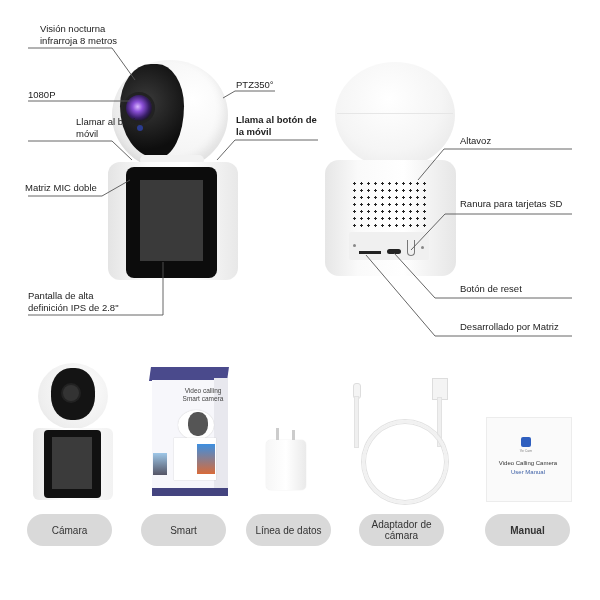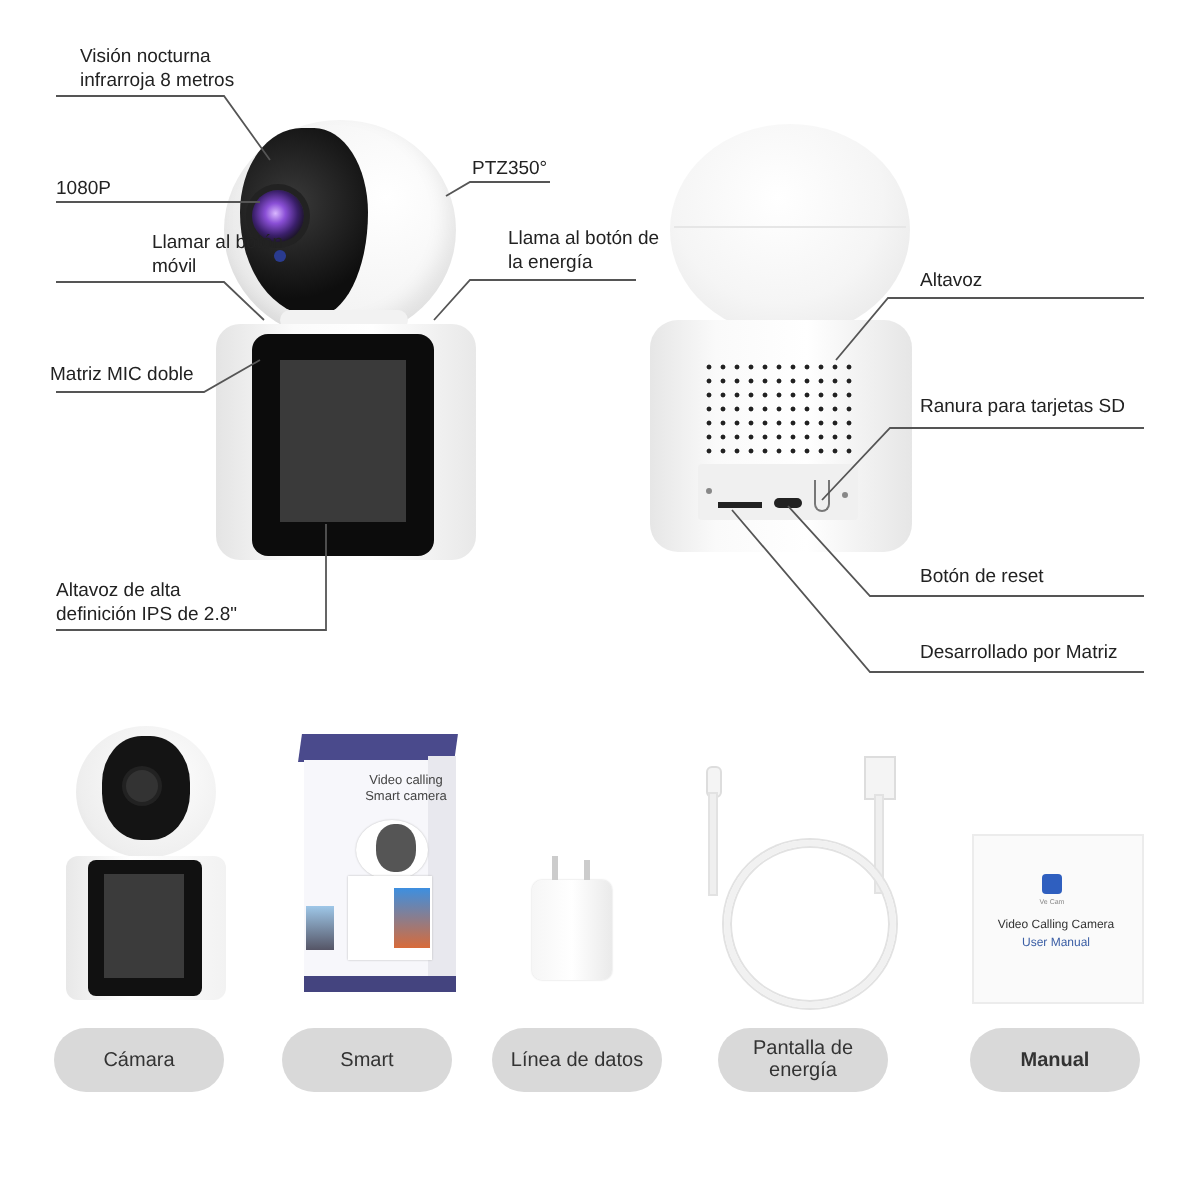--- a/index.html
+++ b/index.html
@@ -156,27 +156,27 @@
   <div>Visión nocturna</div>
   <div>infrarroja 8 metros</div>
 </div>
 <div class="lbl" style="left:28px;top:89px;">1080P</div>
 <div class="lbl" style="left:28px;top:116px;margin-left:48px;">
   <div>Llamar al botón</div>
   <div>móvil</div>
 </div>
 <div class="lbl" style="left:25px;top:182px;">Matriz MIC doble</div>
 <div class="lbl" style="left:28px;top:290px;">
-  <div>Altavoz de alta</div>
+  <div>Pantalla de alta</div>
   <div>definición IPS de 2.8"</div>
 </div>
 <div class="lbl" style="left:236px;top:79px;">PTZ350°</div>
-<div class="lbl" style="left:254px;top:114px;">
+<div class="lbl" style="left:236px;top:114px;font-weight:bold;">
   <div>Llama al botón de</div>
-  <div>la energía</div>
+  <div>la móvil</div>
 </div>
 
 <div class="lbl" style="left:460px;top:135px;">Altavoz</div>
 <div class="lbl" style="left:460px;top:198px;">Ranura para tarjetas SD</div>
 <div class="lbl" style="left:460px;top:283px;">Botón de reset</div>
 <div class="lbl" style="left:460px;top:321px;">Desarrollado por Matriz</div>
 
 <div class="abs small-cam-sphere"></div>
 <div class="abs small-cam-face"></div>
 <div class="abs small-cam-lens"></div>
@@ -210,14 +210,14 @@
 
 <div class="abs manual"></div>
 <div class="abs manual-logo"></div>
 <div class="abs manual-app">Ve Cam</div>
 <div class="abs manual-title">Video Calling Camera</div>
 <div class="abs manual-sub">User Manual</div>
 
 <div class="pill" style="left:27px;">Cámara</div>
 <div class="pill" style="left:141px;">Smart</div>
 <div class="pill" style="left:246px;">Línea de datos</div>
-<div class="pill" style="left:359px;padding:0 10px;box-sizing:border-box;">Pantalla de energía</div>
+<div class="pill" style="left:359px;padding:0 10px;box-sizing:border-box;">Adaptador de cámara</div>
 <div class="pill" style="left:485px;font-weight:bold;">Manual</div>
 
 </body></html>

